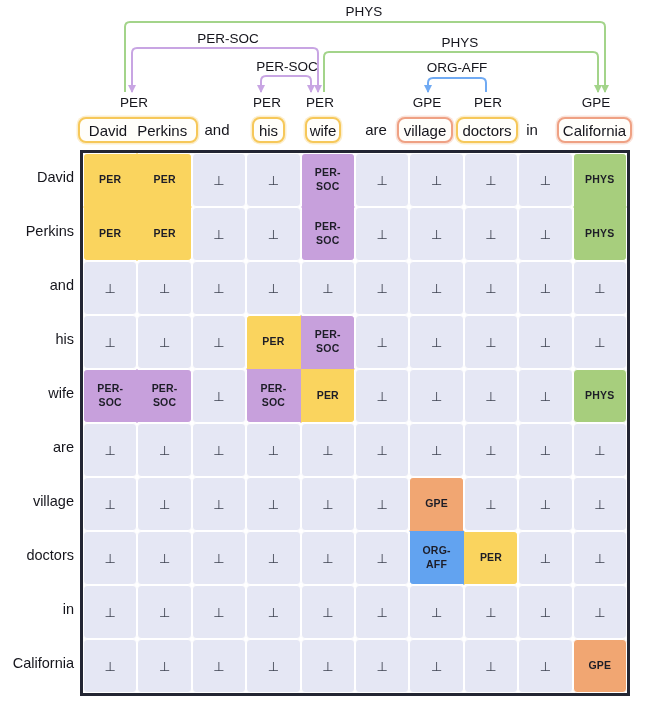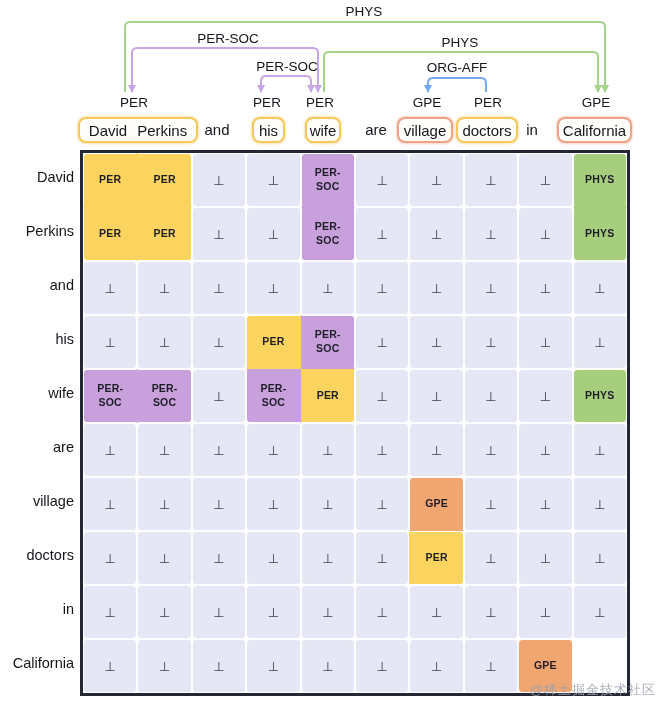--- a/index.html
+++ b/index.html
@@ -160,20 +160,22 @@
       <div class="cell lab" style="background: rgb(241, 166, 114); border-bottom-color: rgb(241, 166, 114); border-bottom-left-radius: 0px; border-bottom-right-radius: 0px;">GPE</div>
       <div class="cell bot" style="background: rgb(229, 231, 244);">⊥</div>
       <div class="cell bot" style="background: rgb(229, 231, 244);">⊥</div>
       <div class="cell bot" style="background: rgb(229, 231, 244);">⊥</div>
       <div class="cell bot" style="background: rgb(229, 231, 244);">⊥</div>
       <div class="cell bot" style="background: rgb(229, 231, 244);">⊥</div>
       <div class="cell bot" style="background: rgb(229, 231, 244);">⊥</div>
       <div class="cell bot" style="background: rgb(229, 231, 244);">⊥</div>
       <div class="cell bot" style="background: rgb(229, 231, 244);">⊥</div>
       <div class="cell bot" style="background: rgb(229, 231, 244);">⊥</div>
+      <div class="cell lab" style="background: rgb(98, 163, 240); border-top-color: rgb(98, 163, 240); border-top-left-radius: 0px; border-top-right-radius: 0px; border-right-color: rgb(98, 163, 240); border-bottom-right-radius: 0px;">ORG-
+AFF</div>
       <div class="cell lab" style="background: rgb(250, 212, 94); border-left-color: rgb(250, 212, 94); border-top-left-radius: 0px; border-bottom-left-radius: 0px;">PER</div>
       <div class="cell bot" style="background: rgb(229, 231, 244);">⊥</div>
       <div class="cell bot" style="background: rgb(229, 231, 244);">⊥</div>
       <div class="cell bot" style="background: rgb(229, 231, 244);">⊥</div>
       <div class="cell bot" style="background: rgb(229, 231, 244);">⊥</div>
       <div class="cell bot" style="background: rgb(229, 231, 244);">⊥</div>
       <div class="cell bot" style="background: rgb(229, 231, 244);">⊥</div>
       <div class="cell bot" style="background: rgb(229, 231, 244);">⊥</div>
       <div class="cell bot" style="background: rgb(229, 231, 244);">⊥</div>
       <div class="cell bot" style="background: rgb(229, 231, 244);">⊥</div>
@@ -196,14 +198,13 @@
       <div class="rowlabel">Perkins</div>
       <div class="rowlabel">and</div>
       <div class="rowlabel">his</div>
       <div class="rowlabel">wife</div>
       <div class="rowlabel">are</div>
       <div class="rowlabel">village</div>
       <div class="rowlabel">doctors</div>
       <div class="rowlabel">in</div>
       <div class="rowlabel">California</div>
     </div>
-  <div class="watermark">@稀土掘金技术社区</div>
 </div>
 
 </body></html>

